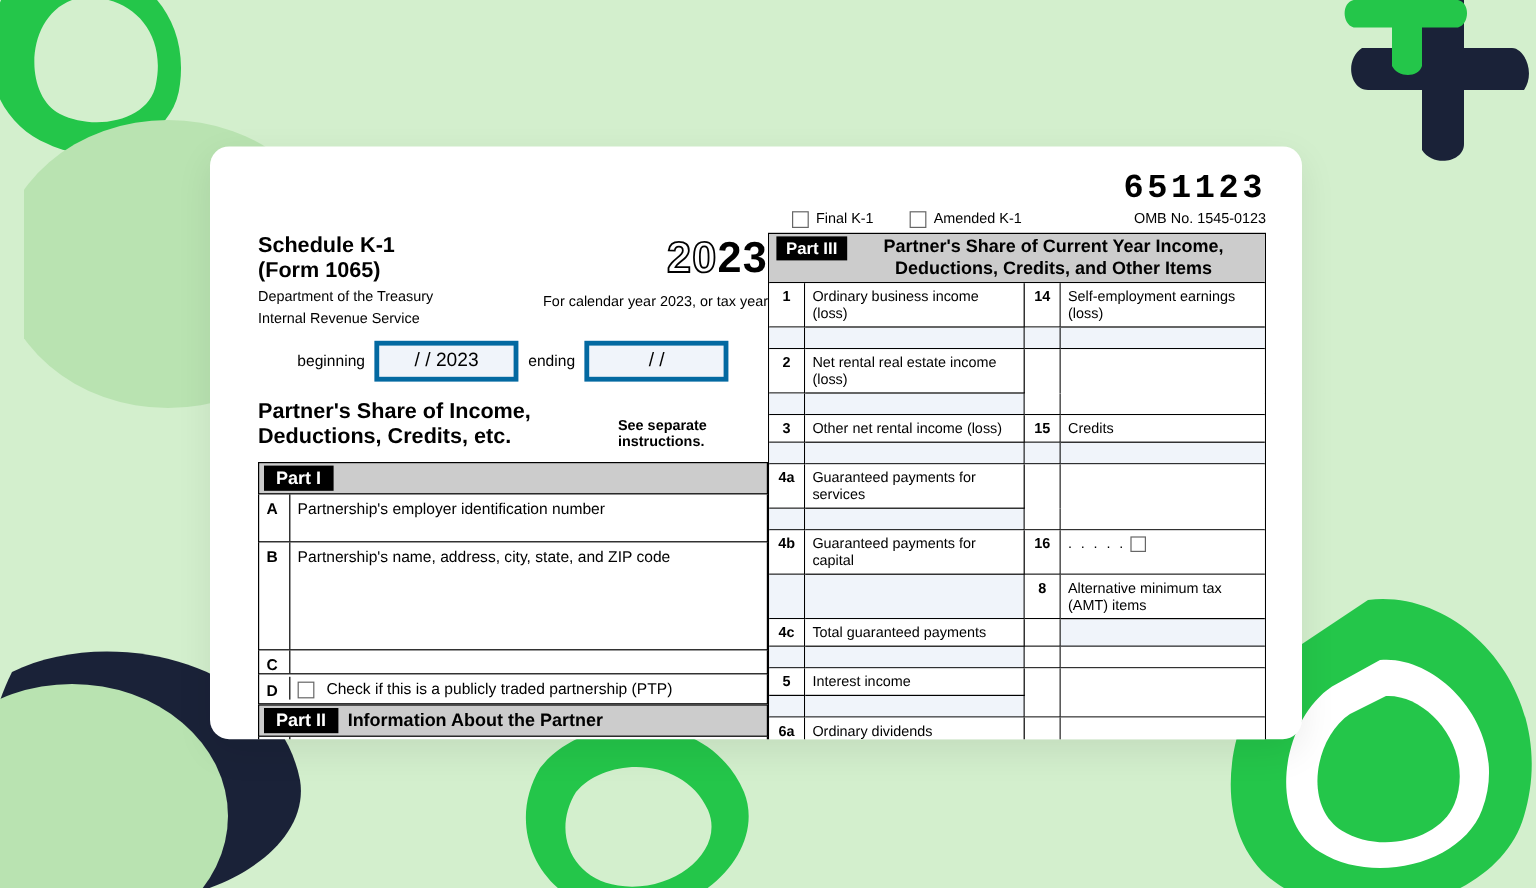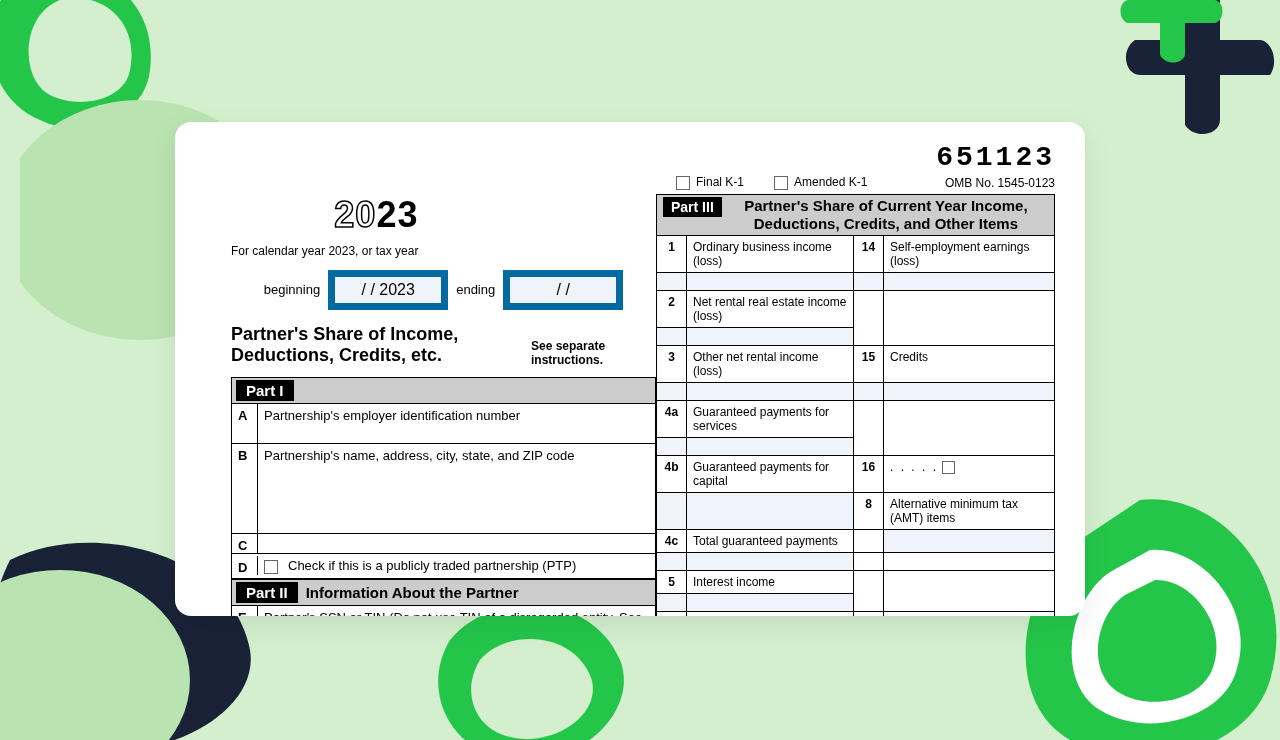--- a/index.html
+++ b/index.html
@@ -14,29 +14,29 @@
   .bg-shape { position: absolute; }
   .form {
     position: absolute;
     left: 175px;
     top: 122px;
     width: 910px;
     height: 494px;
     background: #fff;
     border-radius: 16px;
     box-shadow: 0 10px 30px rgba(0,0,0,0.08);
-    padding: 20px 30px 0 56px;
+    padding: 20px 30px 0 40px;
     font-size: 13px;
     color: #000;
     overflow: hidden;
   }
   .top-row {
     display: flex;
     justify-content: flex-end;
-    align-items: flex-end;
+    align-items: flex-start;
     gap: 40px;
     margin-bottom: 4px;
   }
   .checkbox-row {
     display: flex;
     align-items: center;
     gap: 30px;
     font-size: 12px;
   }
   .cb { width: 14px; height: 14px; border: 1px solid #666; display: inline-block; margin-right: 6px; vertical-align: middle; background:#fff; }
@@ -59,21 +59,21 @@
     font-weight: bold;
     letter-spacing: 1px;
   }
   .year .outline {
     -webkit-text-stroke: 1.5px #000;
     color: transparent;
   }
   .calendar-text { font-size: 12px; text-align: right; margin-top: 8px; }
   .date-row { display: flex; align-items: center; gap: 8px; font-size: 13px; margin: 12px 0 14px 0; justify-content: center; }
   .date-box {
-    border: 7px solid #0369a1;
+    border: 4px solid #0369a1;
     padding: 4px 10px;
     font-size: 16px;
     background: #f0f4fa;
     min-width: 120px;
     text-align: center;
   }
   .subtitle { font-size: 18px; font-weight: bold; line-height: 1.2; }
   .subtitle-row { display: flex; justify-content: space-between; align-items: flex-end; margin-bottom: 10px; }
   .sep-instr { font-size: 12px; font-weight: bold; }
   .part-bar {
@@ -176,20 +176,26 @@
       <span><span class="cb"></span><span>Final K-1</span></span>
       <span><span class="cb"></span><span>Amended K-1</span></span>
     </div>
     <div class="omb">OMB No. 1545-0123</div>
   </div>
 
   <div class="columns">
 
     <div class="col-left">
       <div class="year-row">
+        <div class="header-block">
+          <h1>Schedule K-1</h1>
+          <h2>(Form 1065)</h2>
+          <div class="dept">Department of the Treasury</div>
+          <div class="dept">Internal Revenue Service</div>
+        </div>
         <div style="text-align:right;">
           <div class="year">
             <span class="outline">20</span><span>23</span>
           </div>
           <div class="calendar-text">For calendar year 2023, or tax year</div>
         </div>
       </div>
       <div class="date-row">
         <span>beginning</span>
         <span class="date-box">/      /   2023</span>

